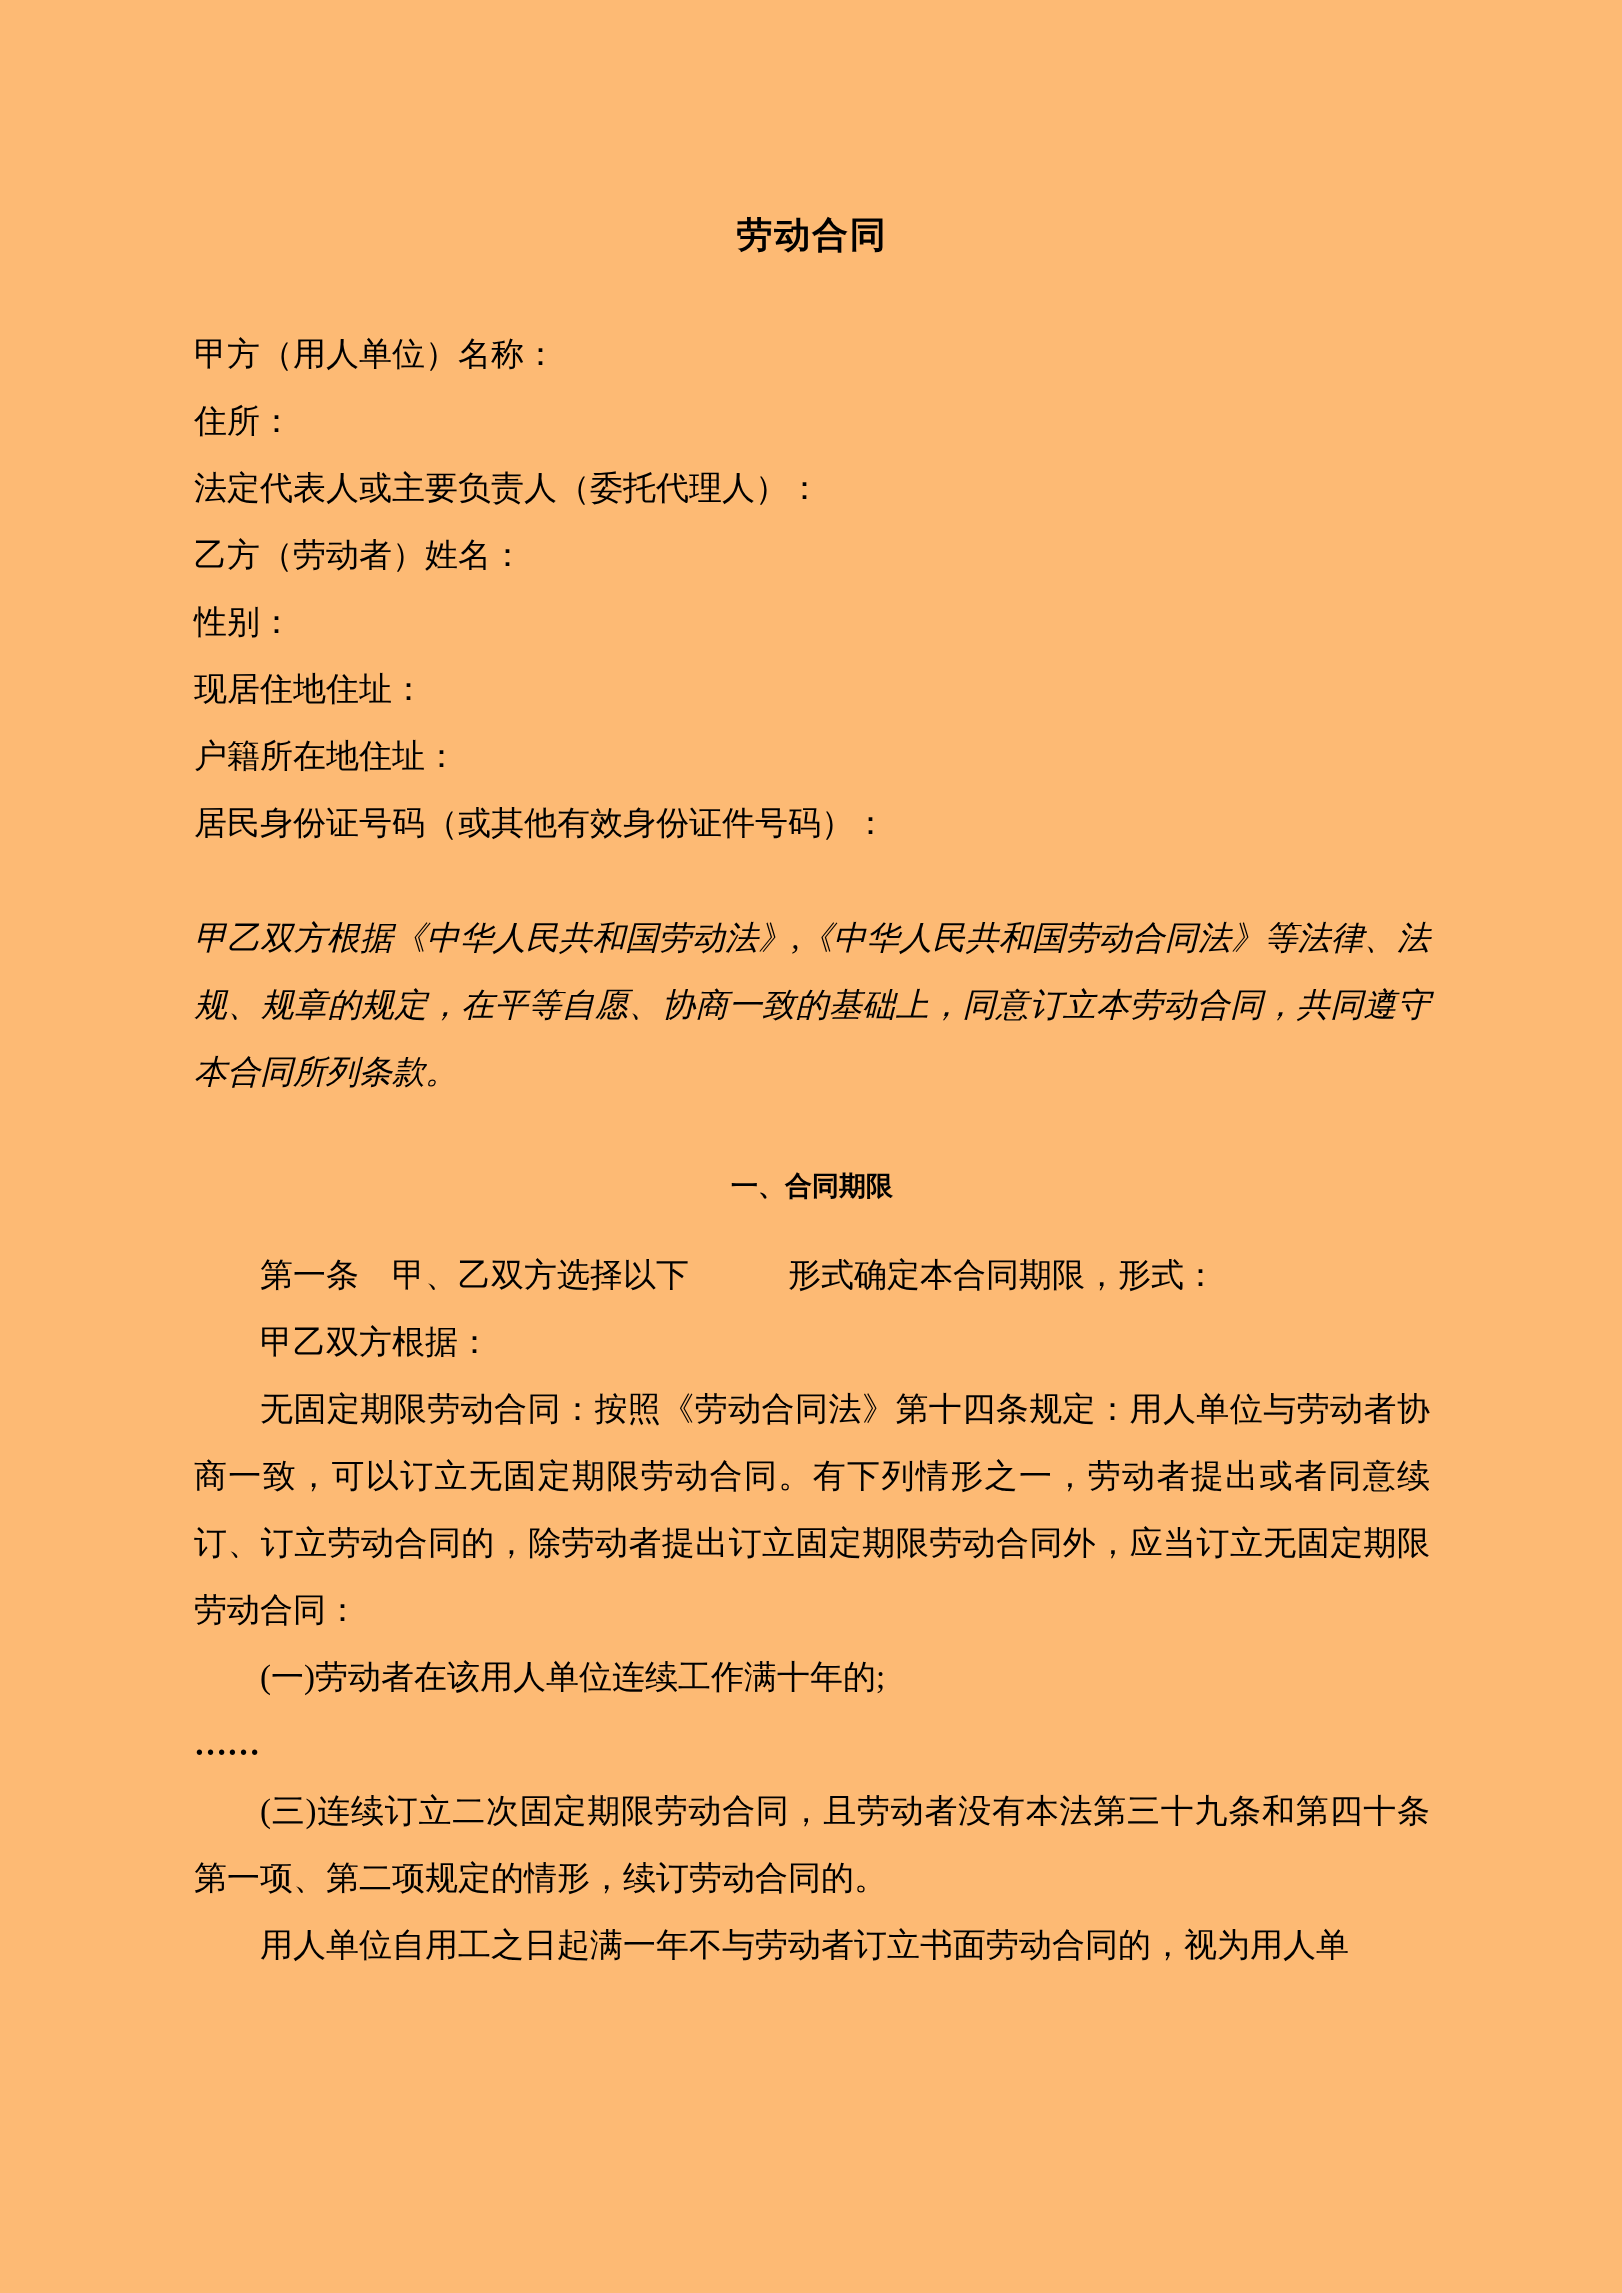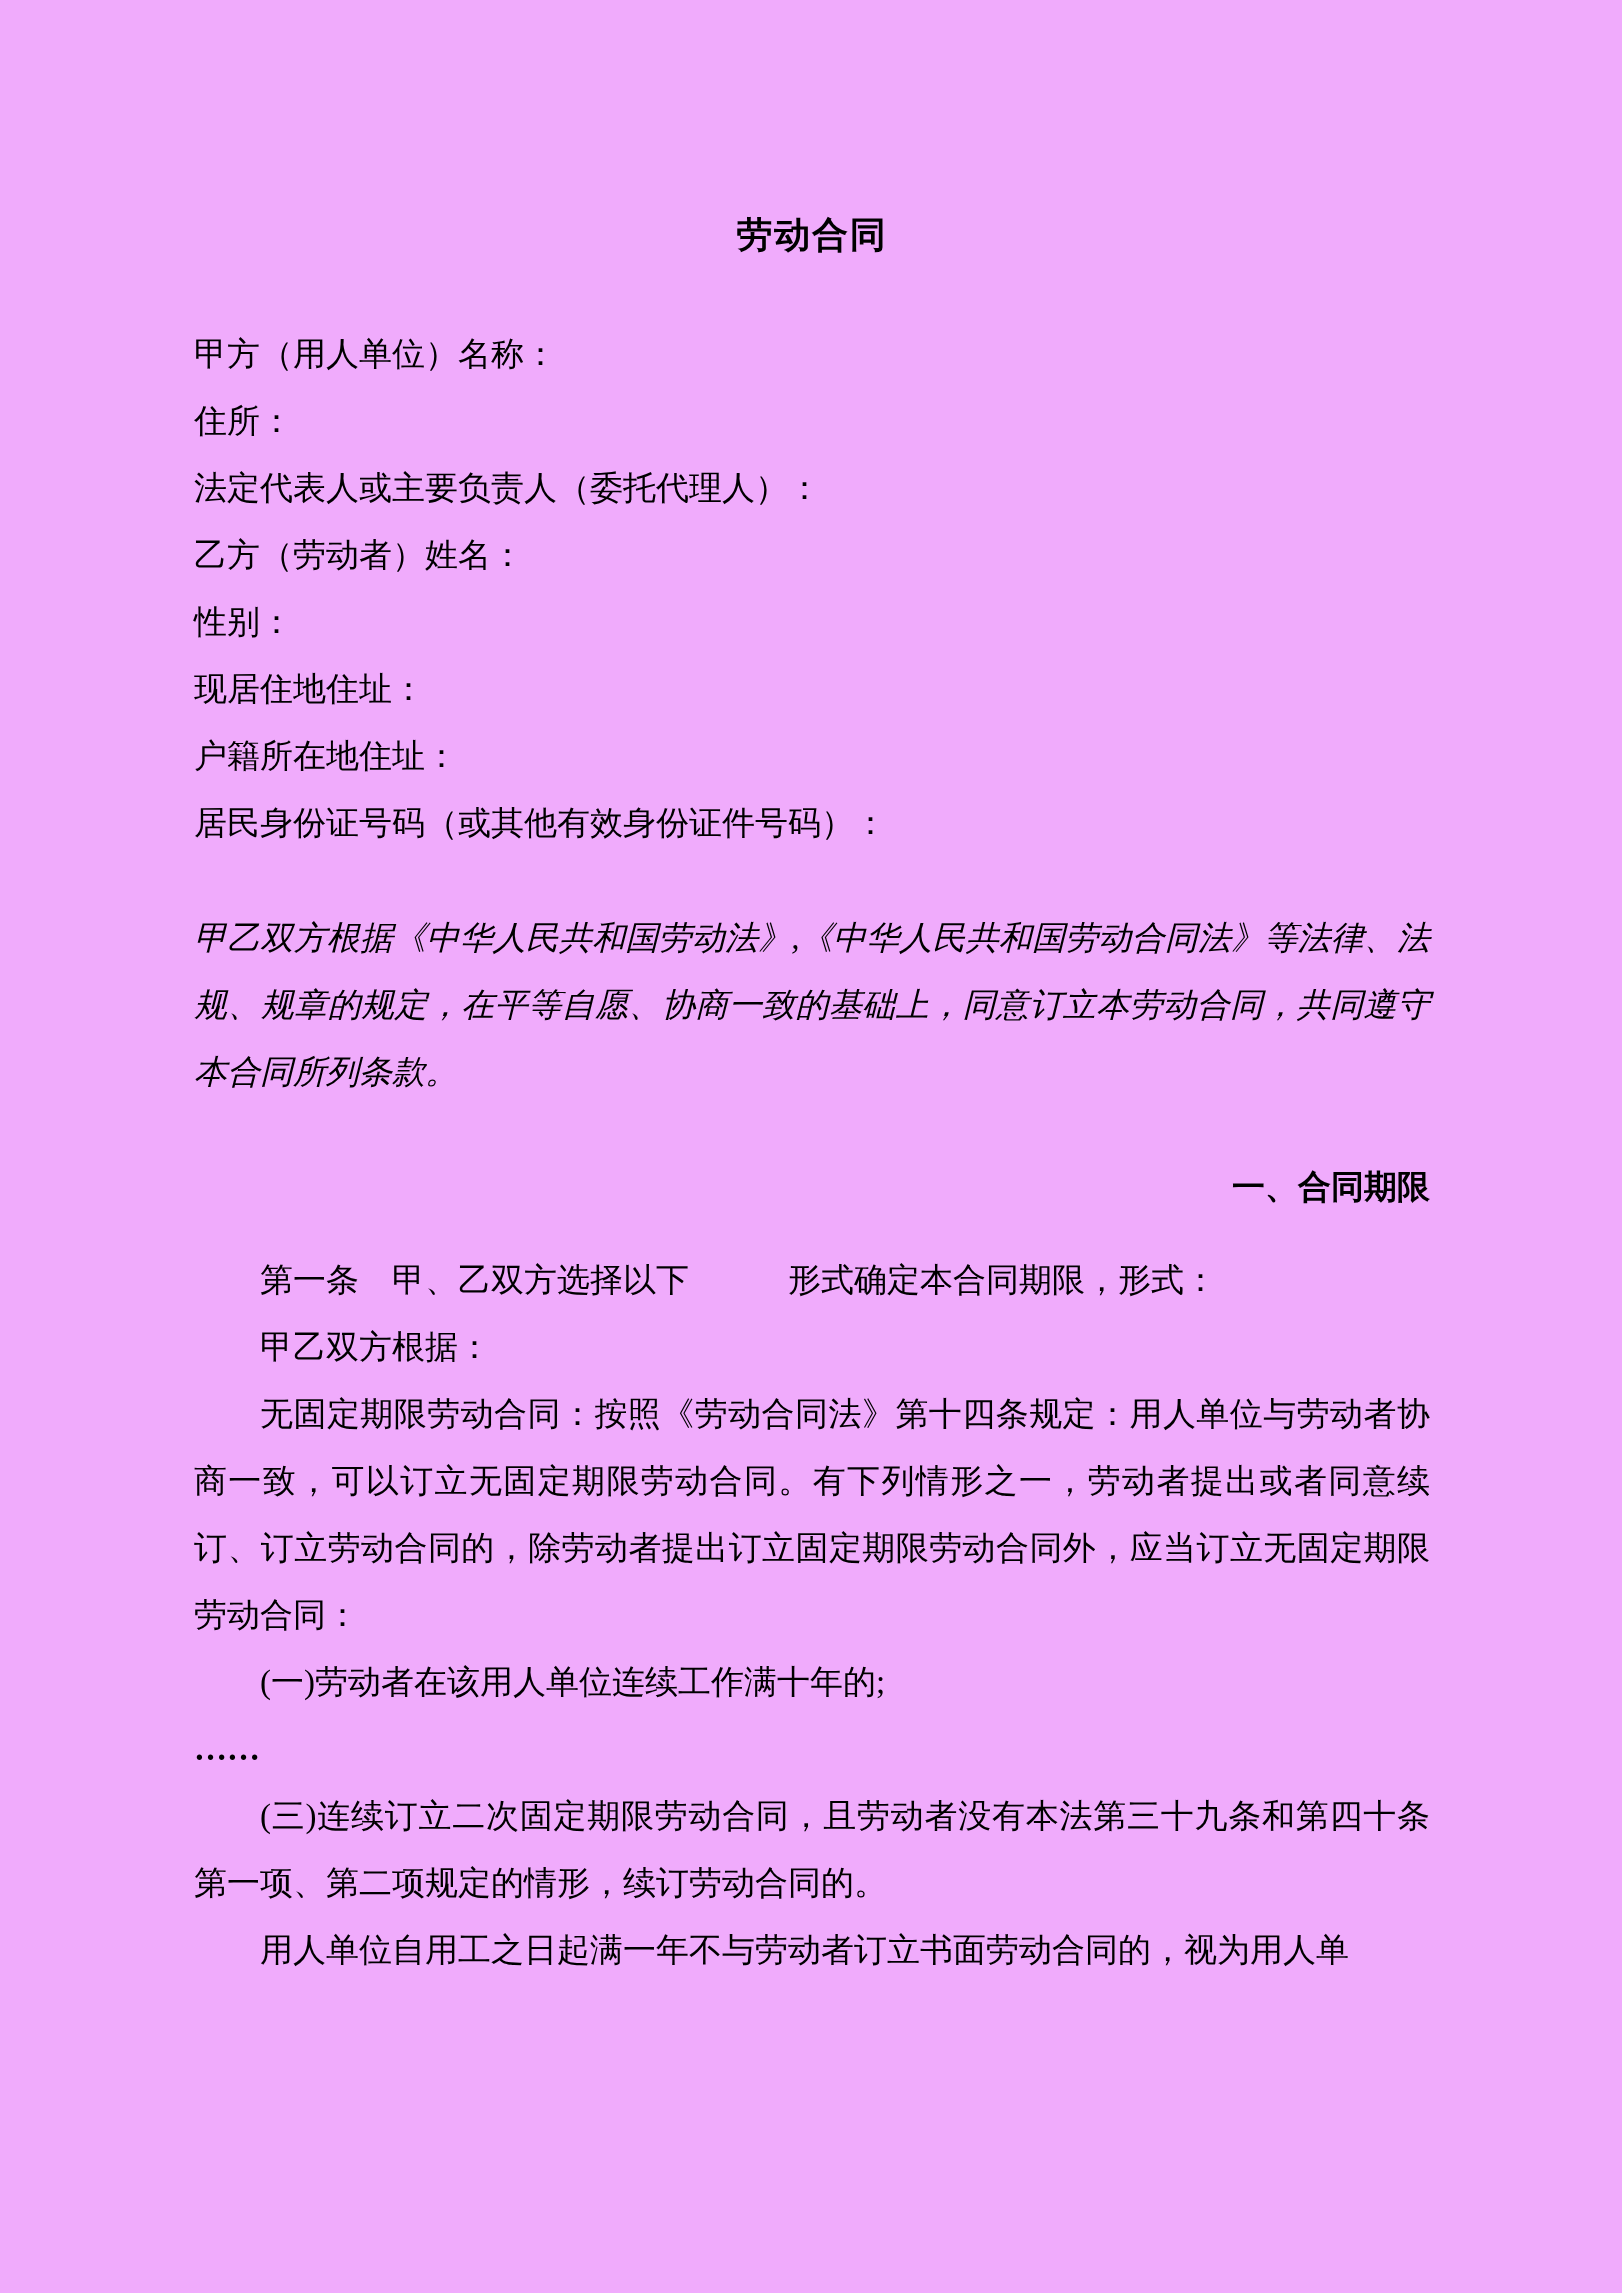--- a/index.html
+++ b/index.html
@@ -3,21 +3,21 @@
 <meta charset="utf-8">
 <style>
   html, body {
     margin: 0;
     padding: 0;
     background: #ffffff;
   }
   .page {
     width: 1623px;
     height: 2294px;
-    background: #f0abfc;
+    background: #fdba74;
     color: #000000;
     box-sizing: border-box;
     padding: 198px 193px 0 194px;
     font-family: "Liberation Serif", "DejaVu Serif", serif;
     overflow: hidden;
   }
   .doc-title {
     font-family: "Liberation Sans", "DejaVu Sans", sans-serif;
     font-weight: bold;
     font-size: 36px;
@@ -35,24 +35,24 @@
   .field-line {
     text-align: left;
   }
   .preamble {
     margin-top: 48px;
     font-style: italic;
   }
   .section-heading {
     font-family: "Liberation Sans", "DejaVu Sans", sans-serif;
     font-weight: bold;
-    font-size: 33px;
+    font-size: 27px;
     line-height: 67px;
     margin-top: 47px;
-    text-align: right;
+    text-align: center;
   }
   .indent {
     text-indent: 2em;
   }
   .ellipsis-line {
     font-weight: bold;
     text-align: left;
   }
 </style>
 </head>

